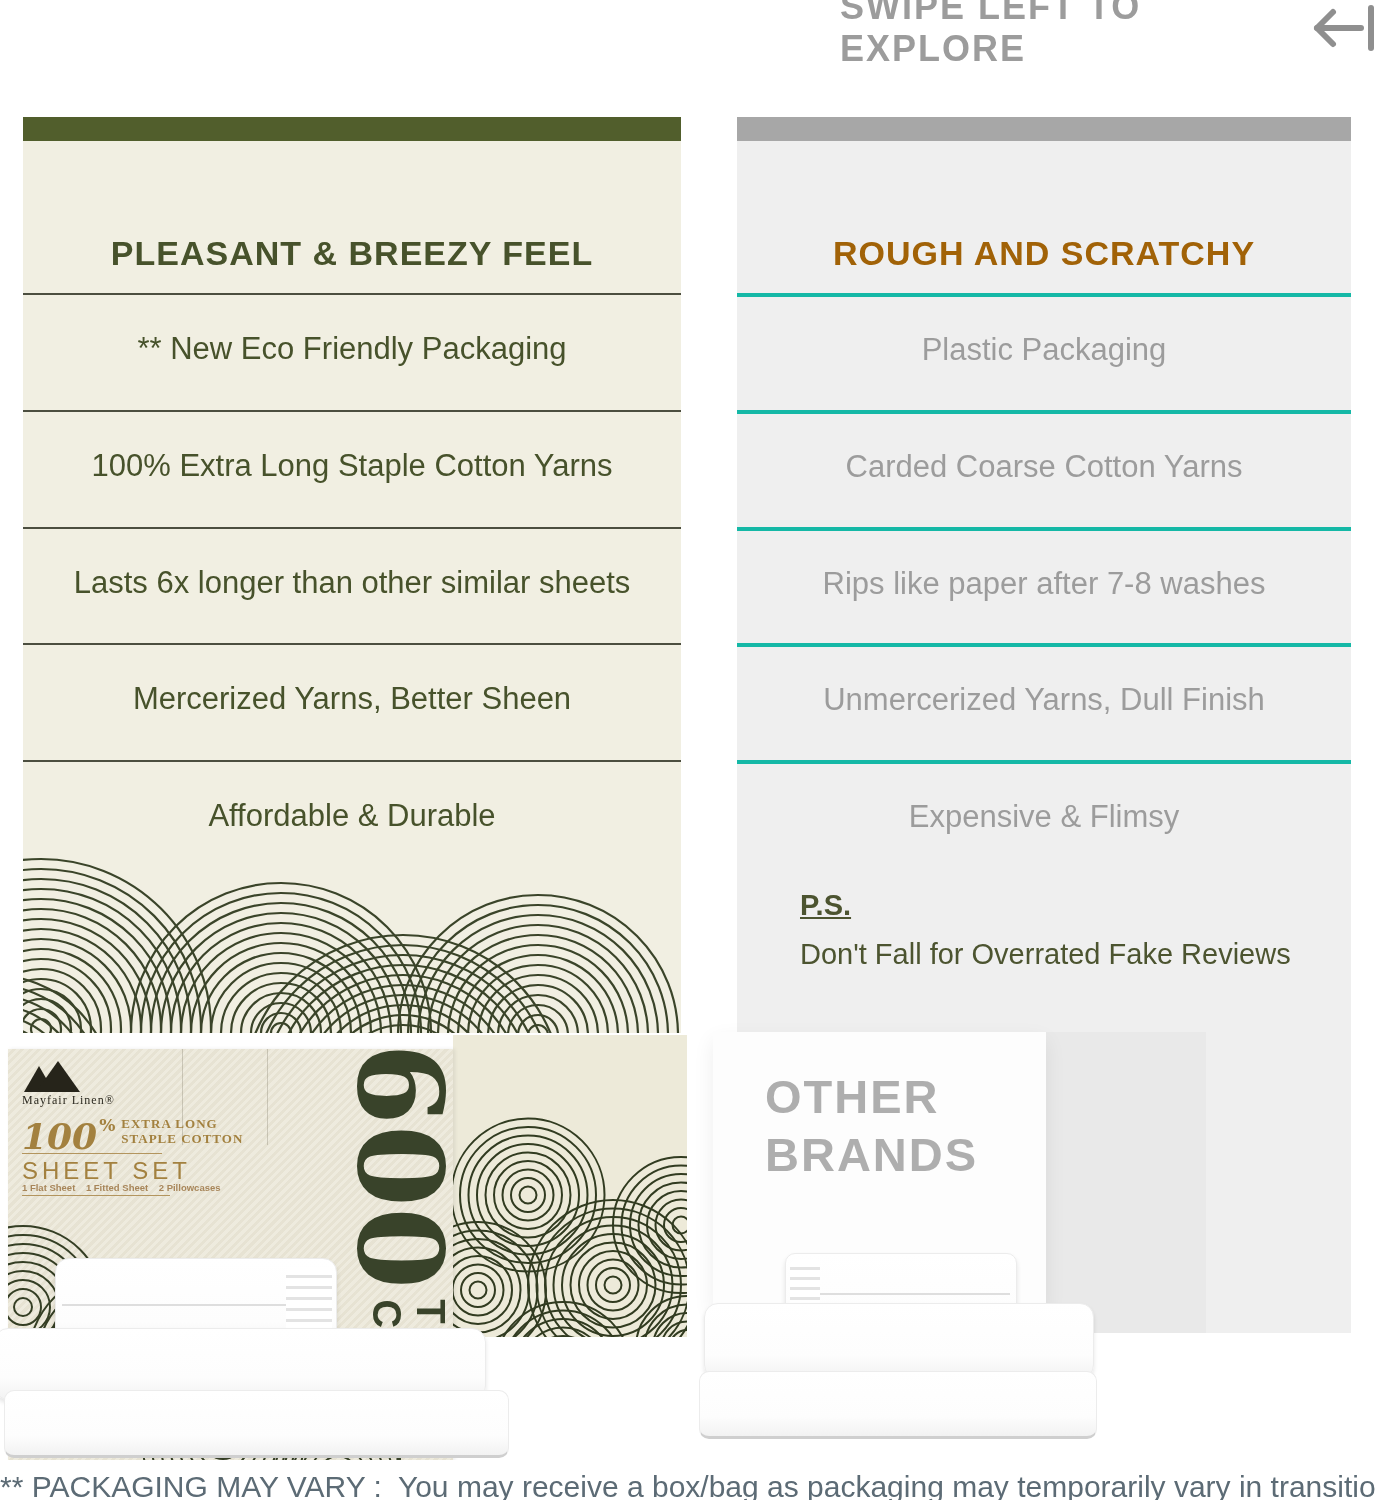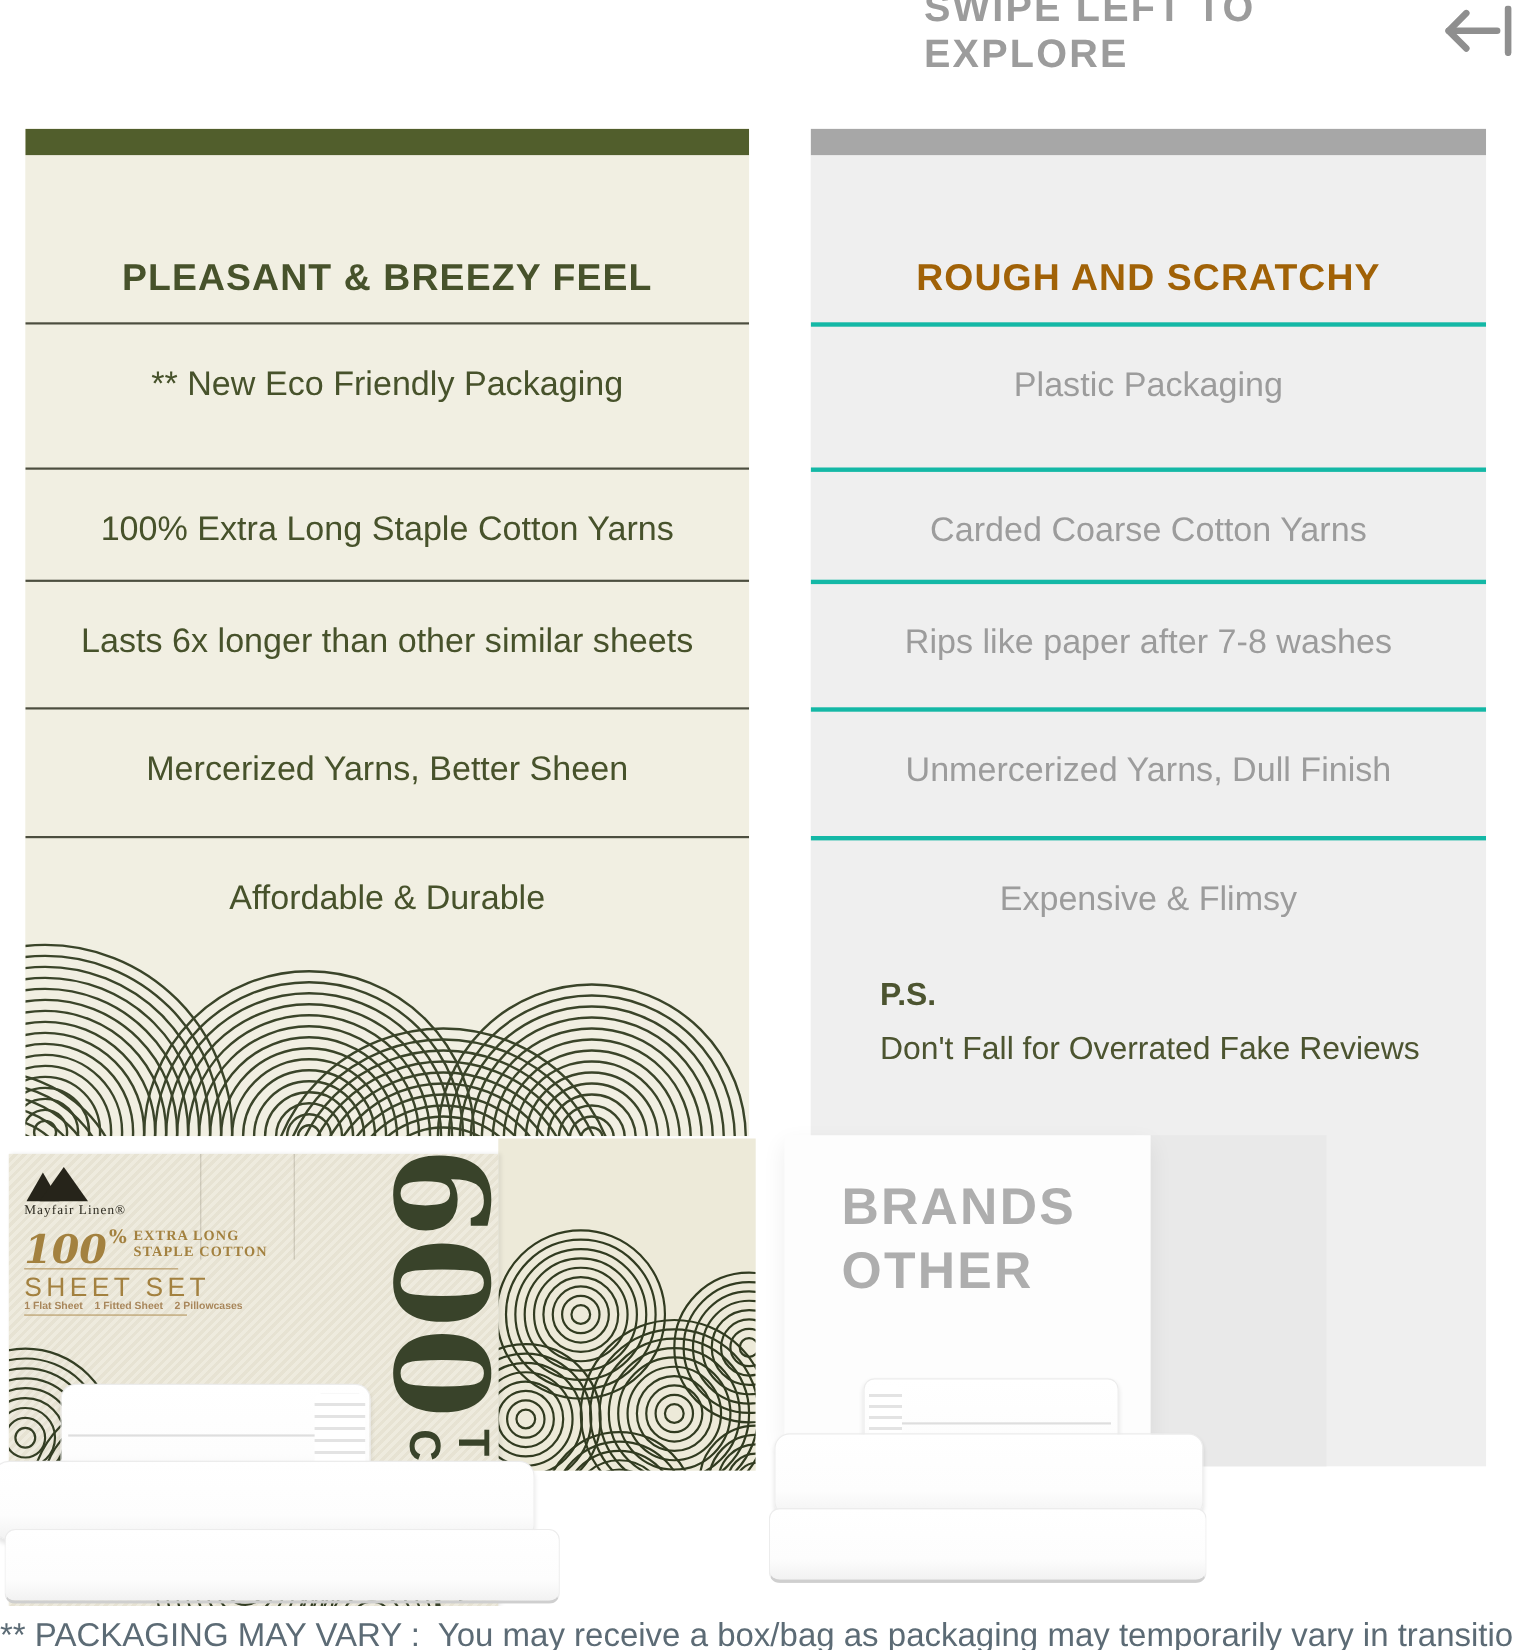--- a/index.html
+++ b/index.html
@@ -21,23 +21,23 @@
   .accent-bar{left:0;top:0;width:100%;height:24px;}
   .bar-green{background:#515e2c;}
   .bar-gray{background:#a7a7a7;}
   .cell{left:0;width:100%;display:flex;align-items:center;justify-content:center;text-align:center;box-sizing:border-box;padding:0 18px;}
   .cell-header{top:24px;height:152px;font-size:34px;font-weight:700;letter-spacing:1px;margin-top:36px;}
   .panel-left .cell-header{color:#47522b;}
   .panel-right .cell-header{color:#a16207;}
   .row{height:110px;font-size:31px;}
   .row-left{color:#47522b;border-top:2px solid #4c4e3f;}
   .row-right{color:#9c9c9c;border-top:4px solid #14b8a6;}
-  .r0{top:176px;} .r1{top:293px;margin-top:15px;} .r2{top:410px;} .r3{top:526px;} .r4{top:643px;}
+  .r0{top:176px;} .r1{top:293px;} .r2{top:410px;} .r3{top:526px;} .r4{top:643px;}
   .ps-block{left:63px;top:772px;width:530px;color:#4c5430;text-align:left;}
-  .ps-label{font-size:29px;font-weight:700;}
+  .ps-label{font-size:29px;font-weight:700;text-decoration:underline;}
   .ps-text{font-size:29px;margin-top:16px;}
   .pattern-svg{left:0;top:0;pointer-events:none;}
 
   
   .photo-left{left:0;top:1033px;width:692px;height:427px;background:#ffffff;overflow:hidden;}
   .box-side{left:453px;top:2px;width:234px;height:302px;background:#edead9;overflow:hidden;}
   .box-front{
     left:8px;top:16px;width:445px;height:412px;background:#ebe7d8;overflow:hidden;
     background-image:repeating-linear-gradient(135deg, rgba(255,255,255,.16) 0 3px, rgba(205,200,180,.14) 3px 6px);
     box-shadow:2px 0 4px rgba(0,0,0,.08);
@@ -316,22 +316,22 @@
     <div class="pillow-mid"></div>
     <div class="stripes-right"></div>
   </div>
   <div class="abs sheet sheetA-left"></div>
   <div class="abs sheet sheetB-left"></div>
 </div>
 
 <div class="abs back-card"></div>
 <div class="abs brands-card">
   <div class="brands-text">
+    <div>OTHER</div>
     <div>BRANDS</div>
-    <div>OTHER</div>
   </div>
 </div>
 <div class="abs sheet pillow-right">
   <div class="pillow-mid"></div>
   <div class="stripes-left"></div>
 </div>
 <div class="abs sheet sheetA-right"></div>
 <div class="abs sheet sheetB-right"></div>
 
 <div class="abs footer">** PACKAGING MAY VARY :  You may receive a box/bag as packaging may temporarily vary in transition process.</div>

